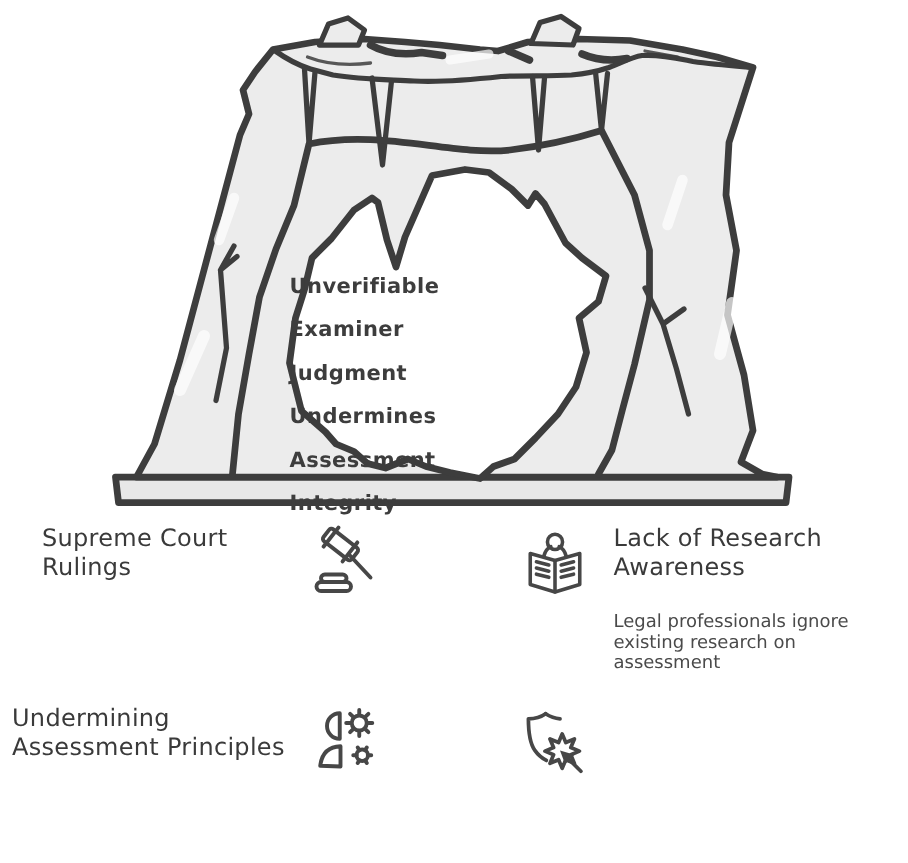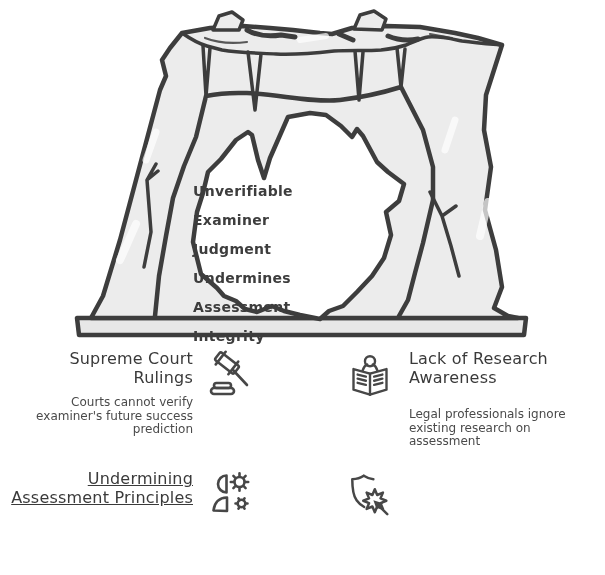--- a/index.html
+++ b/index.html
@@ -27,31 +27,31 @@
   .white-hatch{fill:none;stroke:#fff;stroke-linecap:round;opacity:.7;}
   .central-message{
     position:absolute;left:193px;top:177px;width:205px;
     text-align:left;font-weight:bold;font-size:14px;line-height:29px;
     letter-spacing:.3px;color:var(--outline);white-space:pre-line;
   }
   .feature{position:absolute;display:flex;align-items:flex-start;}
   .feature .txt{display:flex;flex-direction:column;}
   .feature .title{font-size:16px;line-height:19px;white-space:pre-line;color:var(--title);letter-spacing:.2px;margin:0;font-weight:normal;}
   .feature .desc{margin:9px 0 0 0;font-size:12px;line-height:13.5px;white-space:pre-line;color:var(--body);}
-  .t-right{text-align:right;}
+  .t-right{}
   .t-left{text-align:left;}
   .icon-col{flex:0 0 auto;}
   #feature-1{left:28px;top:349px;}
   #feature-1 .txt{width:165px;}
   #feature-1 .icon-col{margin-left:13px;margin-top:1px;}
   #feature-2{left:348px;top:349px;}
   #feature-2 .icon-col{margin-right:17px;margin-top:2px;}
   #feature-2 .txt{width:175px;gap:12px;}
   #feature-3{left:8px;top:469px;}
-  #feature-3 .txt{width:185px;text-decoration:underline;}
+  #feature-3 .txt{width:185px;}
   #feature-3 .icon-col{margin-left:13px;margin-top:1px;}
   #feature-4{left:347px;top:469px;}
   #feature-4 .icon-col{margin-right:17px;margin-top:2px;}
   #feature-4 .txt{width:185px;}
   .ico{stroke:var(--icon);fill:none;stroke-width:2.6;stroke-linecap:round;stroke-linejoin:round;}
   .ico-fill{fill:var(--icon);stroke:none;}
   .ico-mask{fill:#fff;stroke:var(--icon);stroke-width:2.6;stroke-linecap:round;stroke-linejoin:round;}
 </style>
 </head>
 <body>
@@ -107,23 +107,20 @@
 Examiner
 Judgment
 Undermines
 Assessment
 Integrity</div>
 
   <div class="feature" id="feature-1">
     <div class="txt t-right">
       <h3 class="title">Supreme Court
 Rulings</h3>
-      <p class="desc">Courts cannot verify
-examiner's future success
-prediction</p>
     </div>
     <div class="icon-col">
       <svg width="48" height="48" viewBox="0 0 48 48">
         <g class="ico">
           <g transform="rotate(38 21 13)">
             <rect x="9" y="8" width="24" height="10" rx="2"></rect>
             <line x1="13" y1="5" x2="13" y2="21"></line>
             <line x1="29" y1="5" x2="29" y2="21"></line>
           </g>
           <line x1="27" y1="20" x2="41" y2="35"></line>

